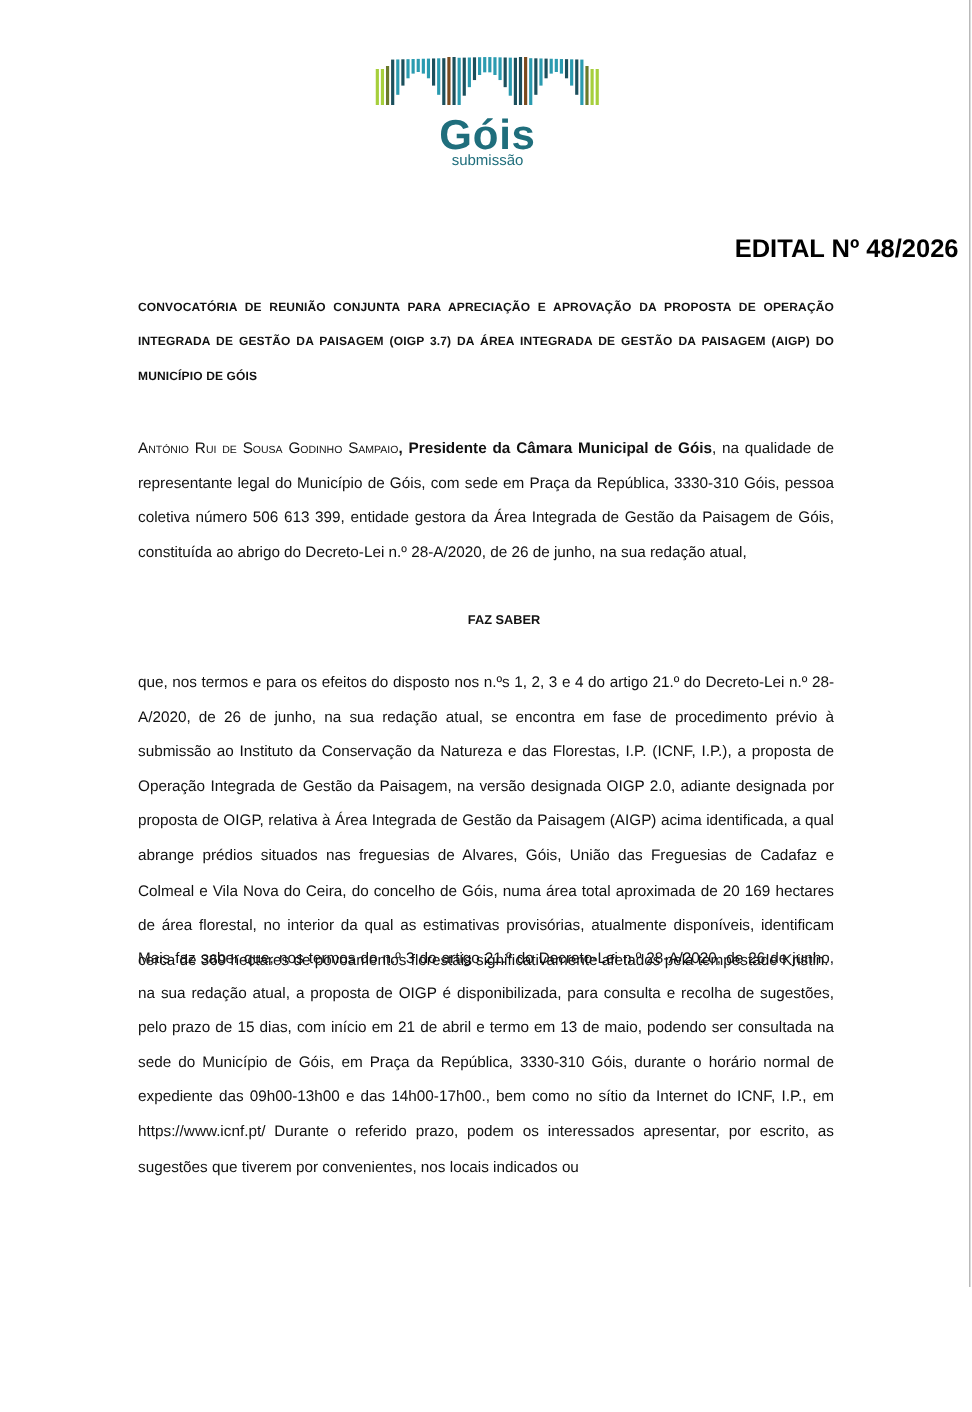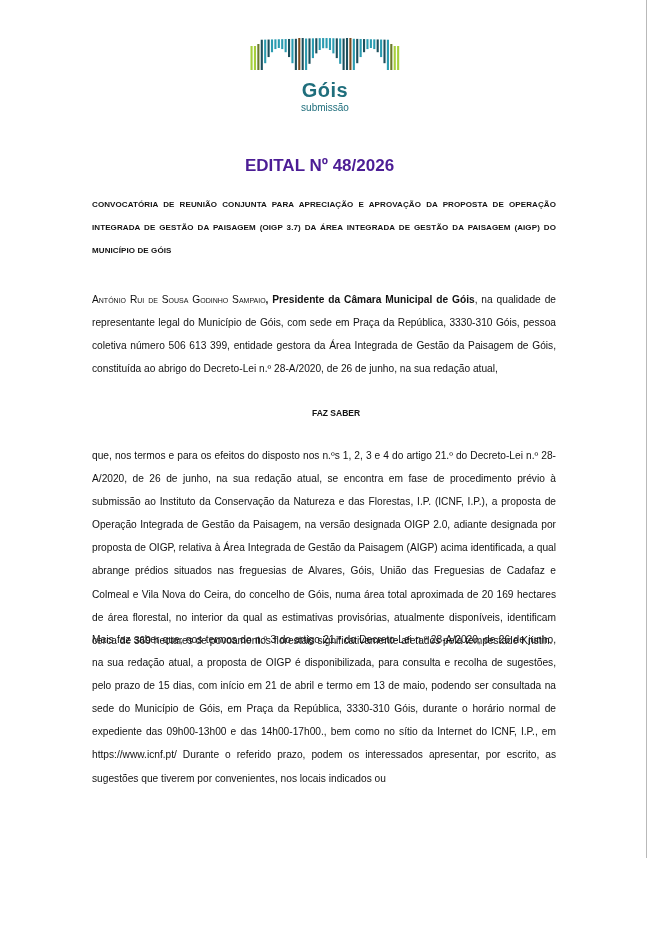--- a/index.html
+++ b/index.html
@@ -1,22 +1,22 @@
 <!DOCTYPE html>
 <html><head>
   <meta charset="utf-8">
   <style>
     html, body { margin: 0; padding: 0; background: #ffffff; }
     body { width: 648px; height: 941px; position: relative; overflow: hidden; font-family: "Liberation Sans", "DejaVu Sans", sans-serif; color: #1a1a1a; }
     .page-edge { position: absolute; left: 646px; top: 0; width: 1px; height: 858px; background: #b9b9b9; }
     .logo { position: absolute; left: 250px; top: 36px; width: 150px; }
     .logo svg { display: block; }
-    .logo-name { text-align: center; color: #1f6e7c; font-weight: bold; font-size: 20px; line-height: 24px; margin-top: 8px; letter-spacing: 0.5px; }
+    .logo-name { text-align: center; color: #1f6e7c; font-weight: bold; font-size: 28px; line-height: 24px; margin-top: 8px; letter-spacing: 0.5px; }
     .logo-sub { text-align: center; color: #1f6e7c; font-size: 10px; line-height: 12px; margin-top: 0px; }
-    .title { position: absolute; left: 0; width: 639px; top: 156px; text-align: center; font-weight: bold; font-size: 17px; color: #4c1d95; }
+    .title { position: absolute; left: 0; width: 639px; top: 156px; text-align: right; font-weight: bold; font-size: 17px; color: #000000; }
     .subject { position: absolute; left: 92px; width: 464px; top: 193px; font-weight: bold; font-size: 8px; line-height: 23px; text-align: justify; text-align-last: left; color: #111; letter-spacing: 0.1px; }
     .para { position: absolute; left: 92px; width: 464px; font-size: 10.2px; line-height: 23.1px; text-align: justify; color: #111; }
     .p1 { top: 288px; }
     .smallcaps { font-variant: small-caps; font-weight: normal; }
     .bold { font-weight: bold; margin-top: 36px; }
     .faz { position: absolute; left: 12px; width: 648px; top: 408px; text-align: center; font-weight: bold; font-size: 8.5px; color: #111; }
     .p2 { top: 444px; }
     .p3 { top: 628px; }
   </style>
 </head>

